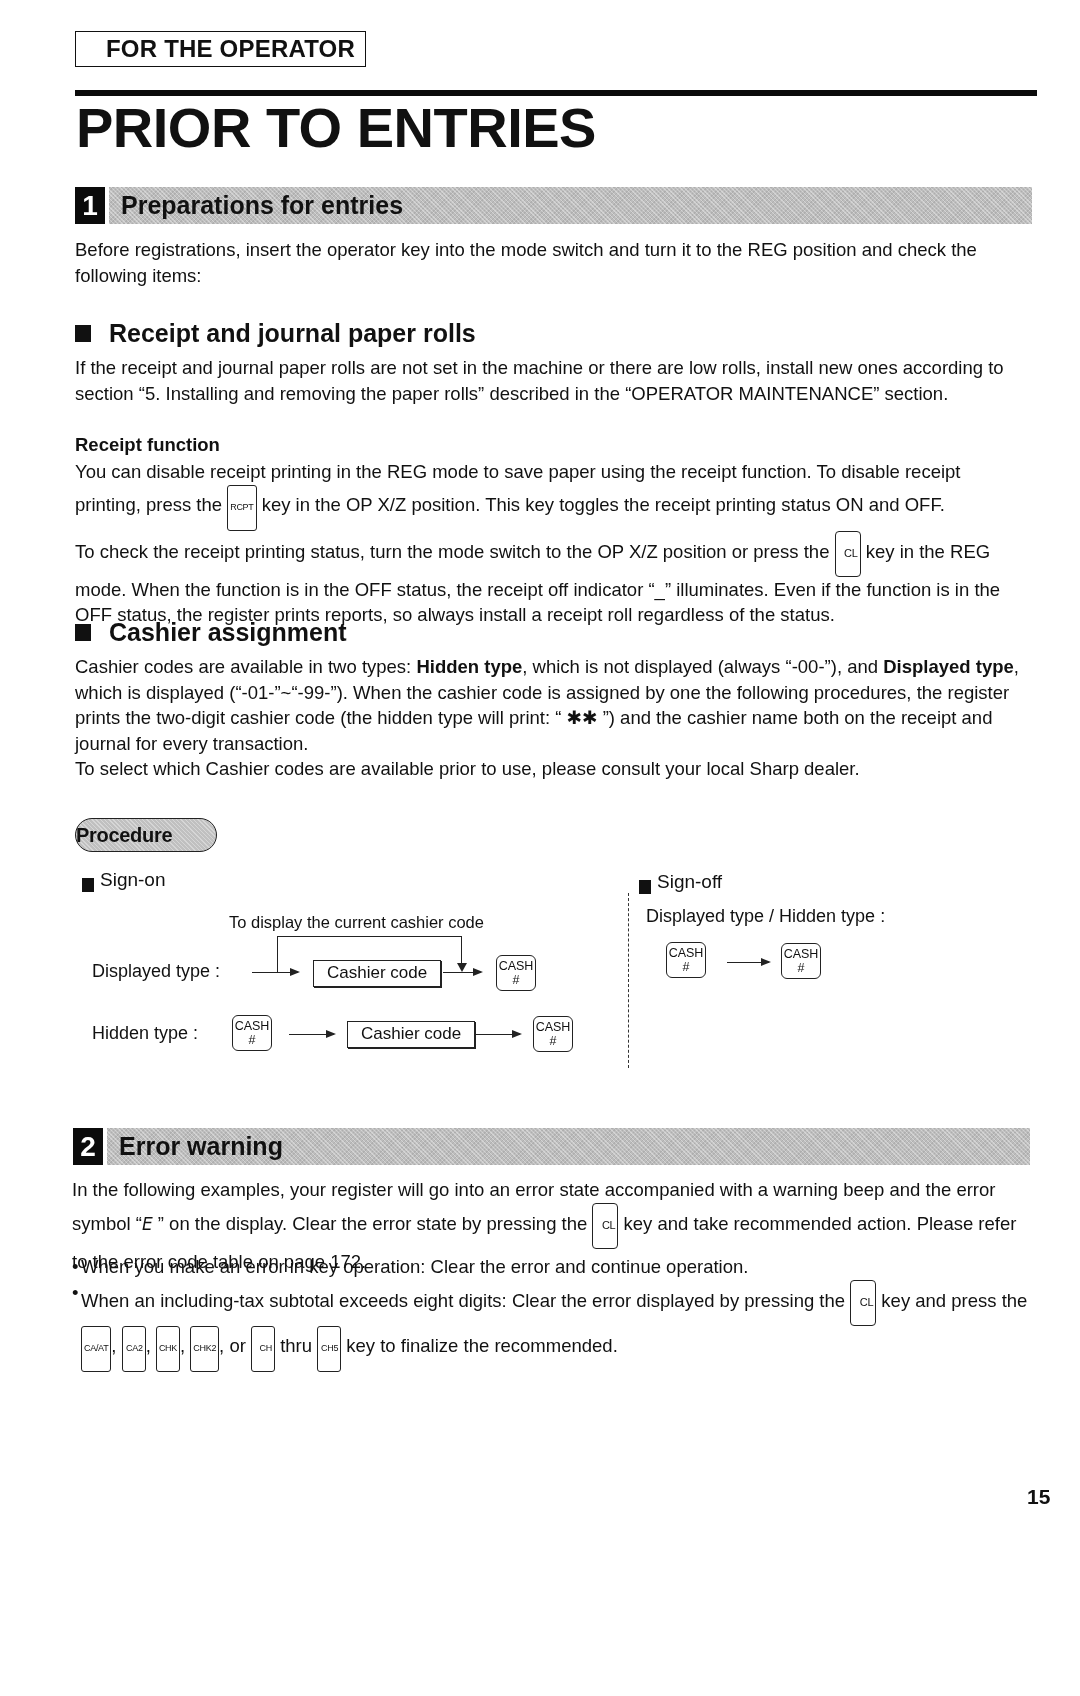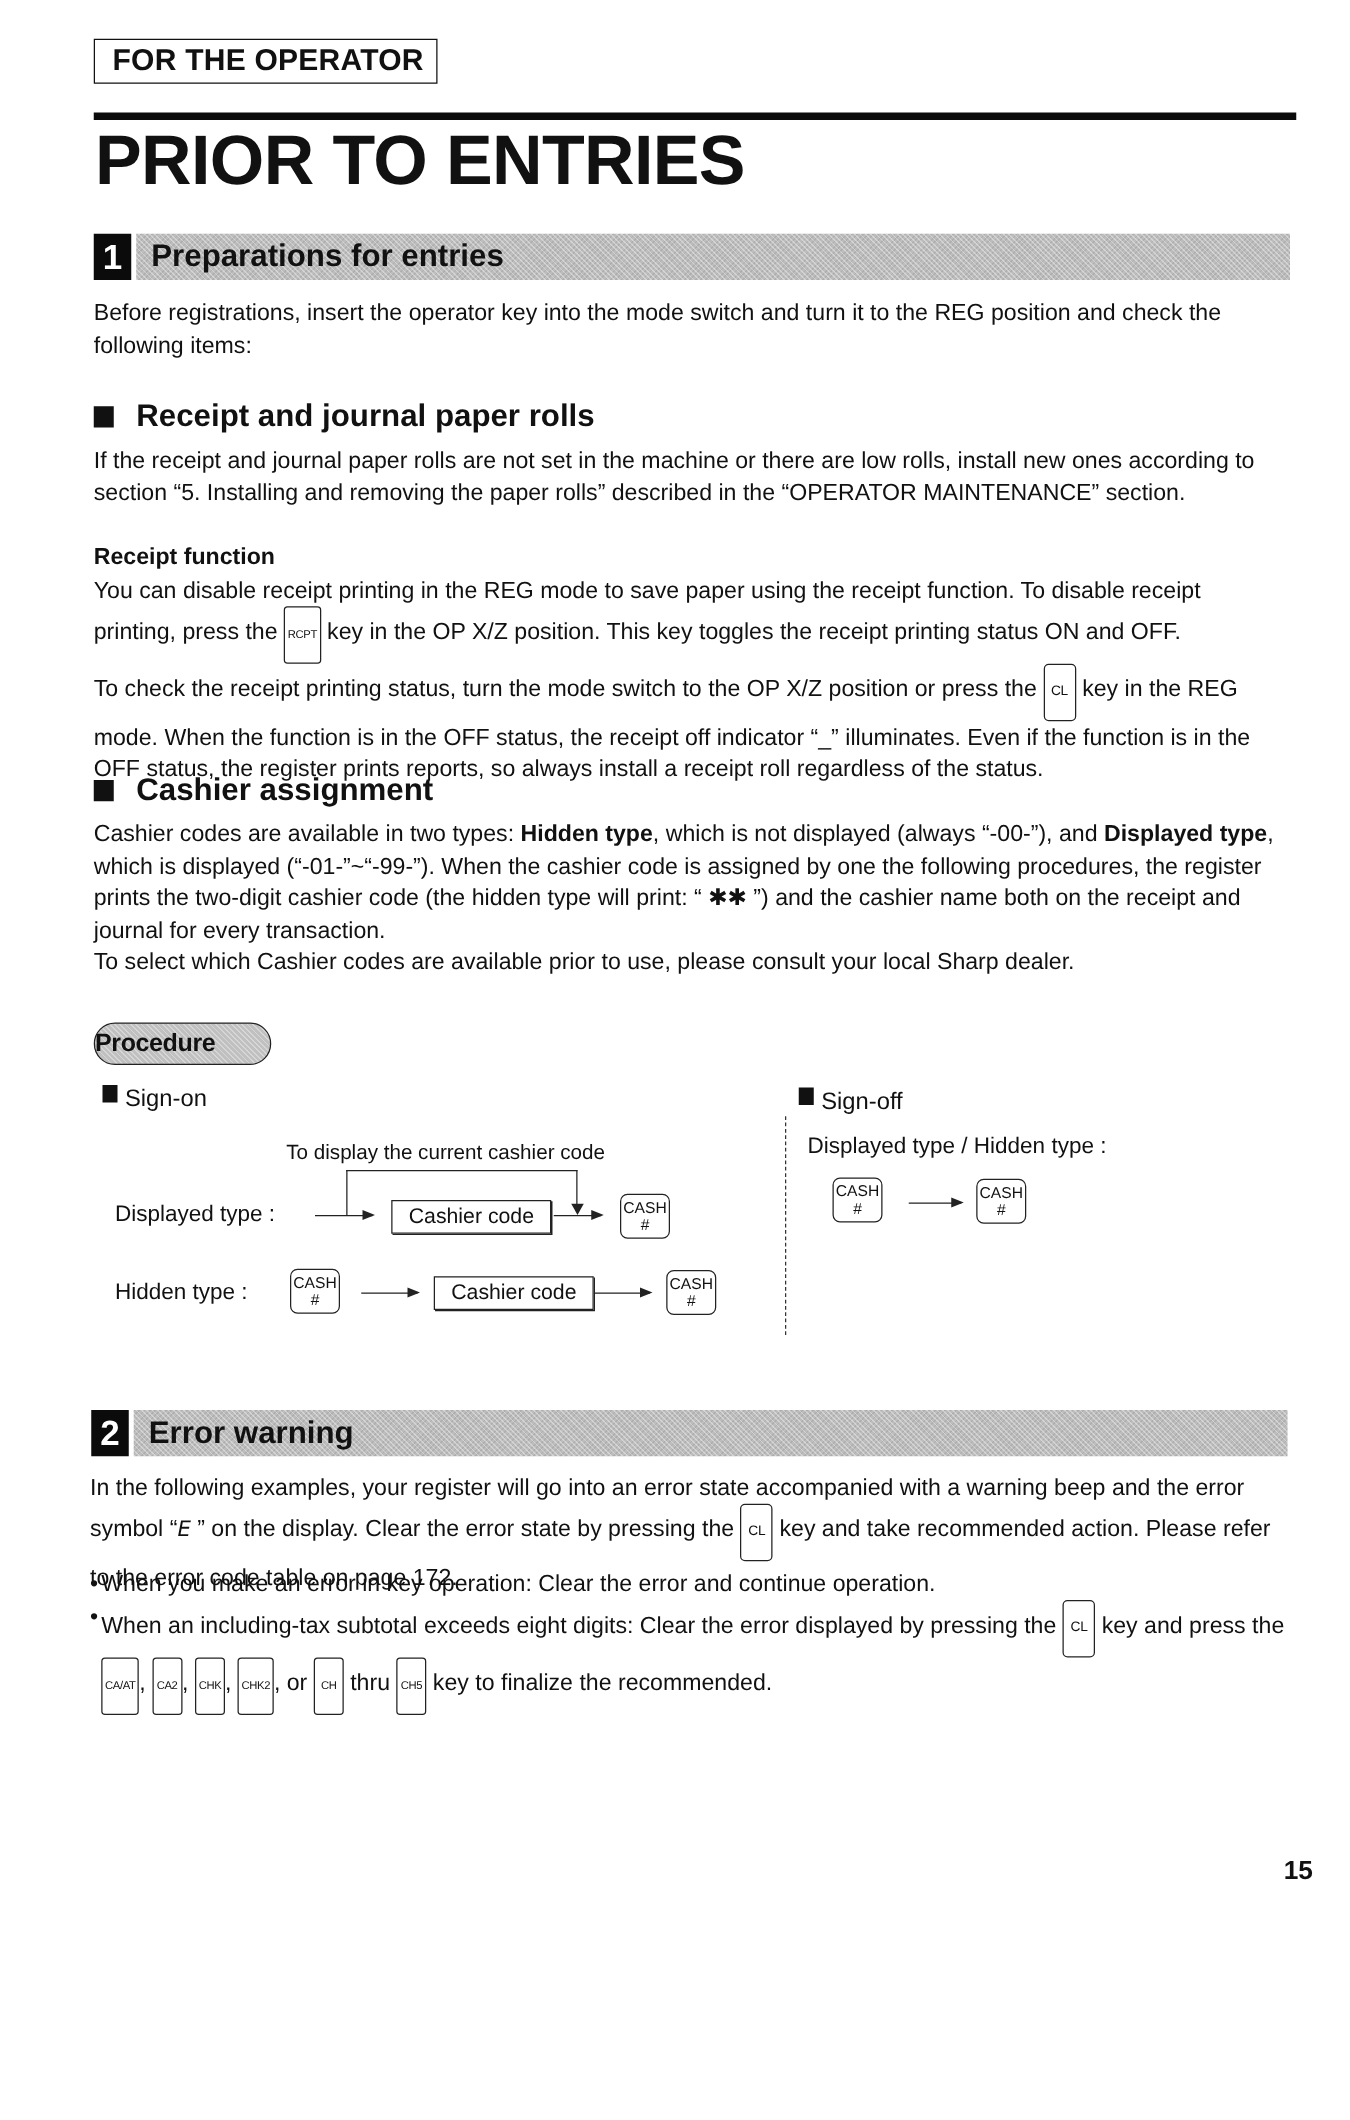--- a/index.html
+++ b/index.html
@@ -3,21 +3,21 @@
 <meta charset="utf-8">
 <style>
   html, body { margin: 0; padding: 0; background: #ffffff; }
   body {
     width: 1080px; height: 1696px; position: relative; overflow: hidden;
     font-family: "Liberation Sans", sans-serif; color: #111;
   }
   .abs { position: absolute; }
 
   .op-label {
-    left: 75px; top: 31px; height: 34px; padding: 0 10px 0 14px;
+    left: 75px; top: 31px; height: 34px; padding: 0 10px 0 30px;
     border: 1.5px solid #111; font-weight: bold; font-size: 24px;
     line-height: 34px; letter-spacing: 0.2px;
   }
   .rule { left: 75px; top: 90px; width: 962px; height: 6px; background: #0b0b0b; }
   .page-title {
     left: 76px; top: 98px; font-size: 56px; font-weight: bold; line-height: 60px;
     letter-spacing: -0.5px;
   }
 
   .sec-bar {
@@ -44,34 +44,34 @@
   .subhead {
     left: 75px; font-size: 25px; font-weight: bold; line-height: 30px;
     display: flex; align-items: center;
   }
   .sq { display: inline-block; width: 16px; height: 17px; background: #111; margin-right: 18px; }
   .small-head { left: 75px; font-size: 18.5px; font-weight: bold; line-height: 25px; }
 
   .key {
     display: inline-block; border: 1.2px solid #222; border-radius: 3px;
     font-size: 9px; line-height: 15px; height: 16px; padding: 14px 2px;
-    vertical-align: 1px; min-width: 18px; text-align: center; letter-spacing: -0.3px;
+    vertical-align: 1px; min-width: 18px; text-align: right; letter-spacing: -0.3px;
   }
   .key.cl { font-size: 11px; min-width: 20px; border-radius: 4px; }
   b { font-weight: bold; }
 
   .pill {
     left: 75px; top: 818px; width: 140px; height: 32px; border: 1.5px solid #222;
     border-radius: 18px; background: #c0c0c0;
     background-image: repeating-linear-gradient(45deg, rgba(255,255,255,0.35) 0 1px, transparent 1px 3px);
     font-weight: bold; font-size: 20px; line-height: 32px; text-align: left;
     letter-spacing: -0.3px;
   }
 
-  .proc-head { font-size: 19px; line-height: 24px; display: flex; align-items: flex-start; }
+  .proc-head { font-size: 19px; line-height: 24px; display: flex; align-items: flex-end; }
   .proc-head .sq2 { display: inline-block; width: 12px; height: 14px; background: #111; margin-right: 6px; }
   .diag-text { font-size: 18px; line-height: 22px; }
   .code-box {
     border: 1.3px solid #222; font-size: 17px; line-height: 24px; height: 25px;
     padding: 0 13px; text-align: right; box-shadow: 1px 1px 0 #222;
   }
   .cash-key {
     width: 40px; height: 36px; border: 1.5px solid #222; border-radius: 6px;
     font-size: 12.5px; line-height: 14px; text-align: center; padding-top: 3px;
     box-sizing: border-box;

